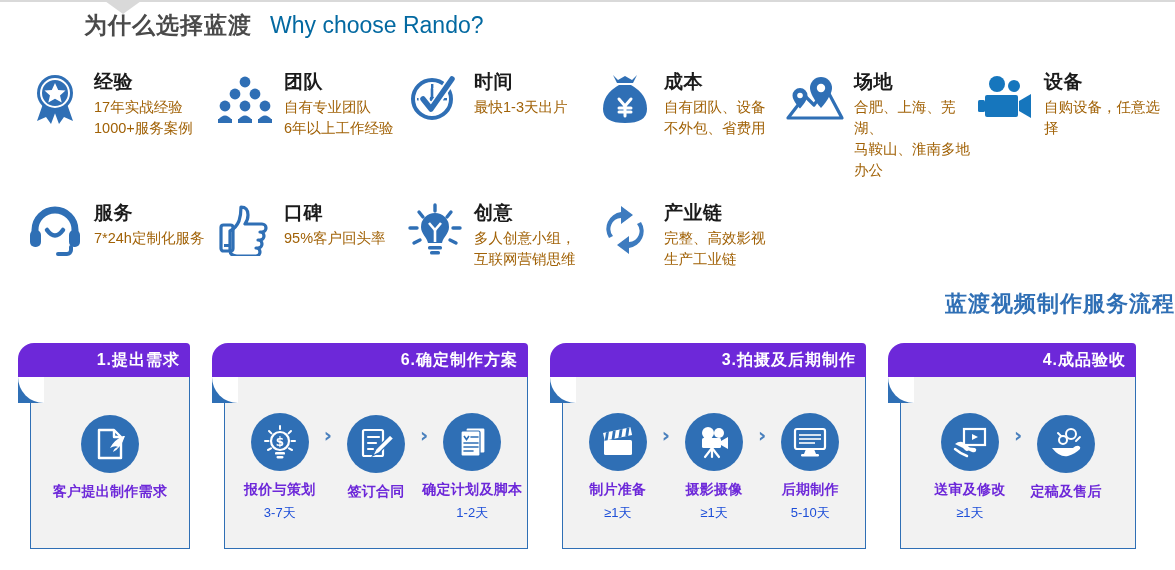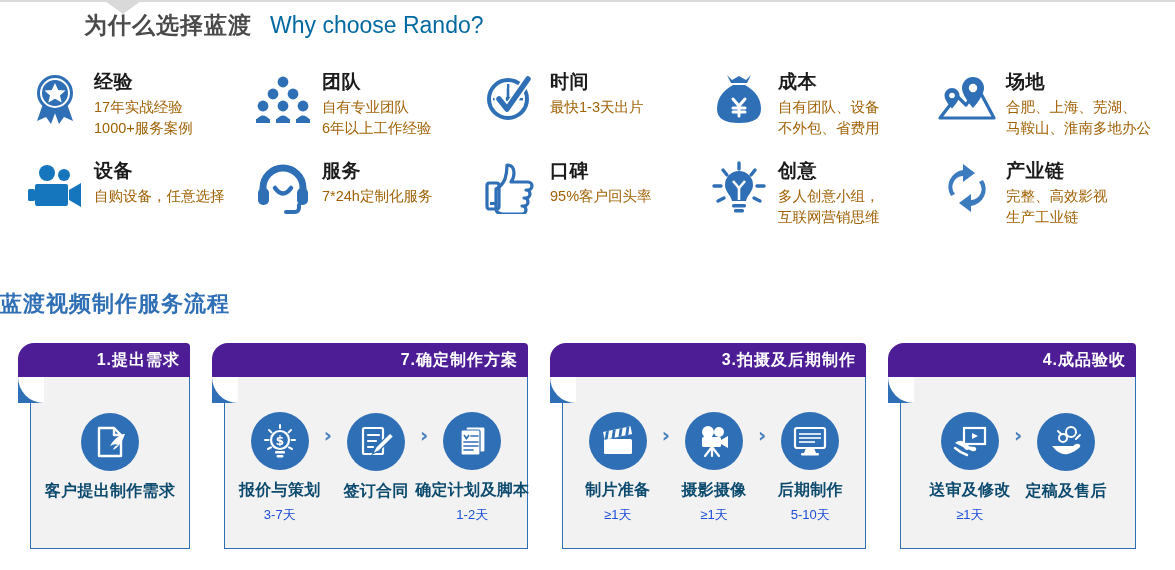--- a/index.html
+++ b/index.html
@@ -62,21 +62,21 @@
     font-weight: normal;
   }
 
   
   .features {
     position: absolute;
     top: 68px;
     left: 24px;
     width: 1140px;
     display: grid;
-    grid-template-columns: repeat(5, 1fr);
+    grid-template-columns: repeat(6, 1fr);
     grid-row-gap: 18px;
   }
   .feature {
     display: flex;
     align-items: flex-start;
   }
   .feature-icon {
     width: 62px;
     height: 62px;
     flex: 0 0 62px;
@@ -103,21 +103,21 @@
     margin-top: 3px;
     white-space: pre-line;
   }
 
   
   .process-title {
     position: absolute;
     top: 289px;
     left: 0;
     width: 1175px;
-    text-align: left;
+    text-align: right;
     font-size: 22px;
     font-weight: bold;
     color: #2f6fb5;
     letter-spacing: 1px;
   }
 
   
   .process-row {
     position: absolute;
     top: 343px;
@@ -132,21 +132,21 @@
     height: 206px;
   }
   .card.w1 { width: 172px; }
   .card.w2 { width: 316px; }
   .card.w3 { width: 316px; }
   .card.w4 { width: 248px; }
 
   .card-header {
     position: relative;
     height: 34px;
-    background: #4c1d95;
+    background: #6d28d9;
     border-radius: 16px 4px 0 0;
     display: flex;
     align-items: center;
     justify-content: flex-end;
     padding-right: 10px;
     box-sizing: border-box;
     z-index: 2;
   }
   .card-header-label {
     color: #ffffff;
@@ -205,23 +205,23 @@
     height: 58px;
     border-radius: 50%;
     background: #2f6fb5;
     display: flex;
     align-items: center;
     justify-content: center;
   }
   .step-circle svg { display: block; }
   .step-label {
     margin-top: 10px;
-    font-size: 16px;
+    font-size: 14px;
     font-weight: bold;
-    color: #0c4a6e;
+    color: #6d28d9;
     white-space: nowrap;
     letter-spacing: 0.3px;
   }
   .step-days {
     margin-top: 5px;
     font-size: 13px;
     color: #1d4ed8;
     white-space: nowrap;
     min-height: 15px;
   }
@@ -461,21 +461,21 @@
             </div>
             <div class="step-label">客户提出制作需求</div>
             <div class="step-days empty"></div>
           </div>
         </div>
       </div>
     </div>
 
     <div class="card w2">
       <div class="card-header">
-        <span class="card-header-label">7.确定制作方案</span>
+        <span class="card-header-label">6.确定制作方案</span>
       </div>
       <div class="card-notch"></div>
       <div class="card-body">
         <div class="steps">
 
           <div class="step">
             <div class="step-circle">
               <svg width="34" height="34" viewBox="0 0 34 34">
                 <g stroke="#ffffff" stroke-width="2" stroke-linecap="round">
                   <path d="M17 1 v3"></path>

